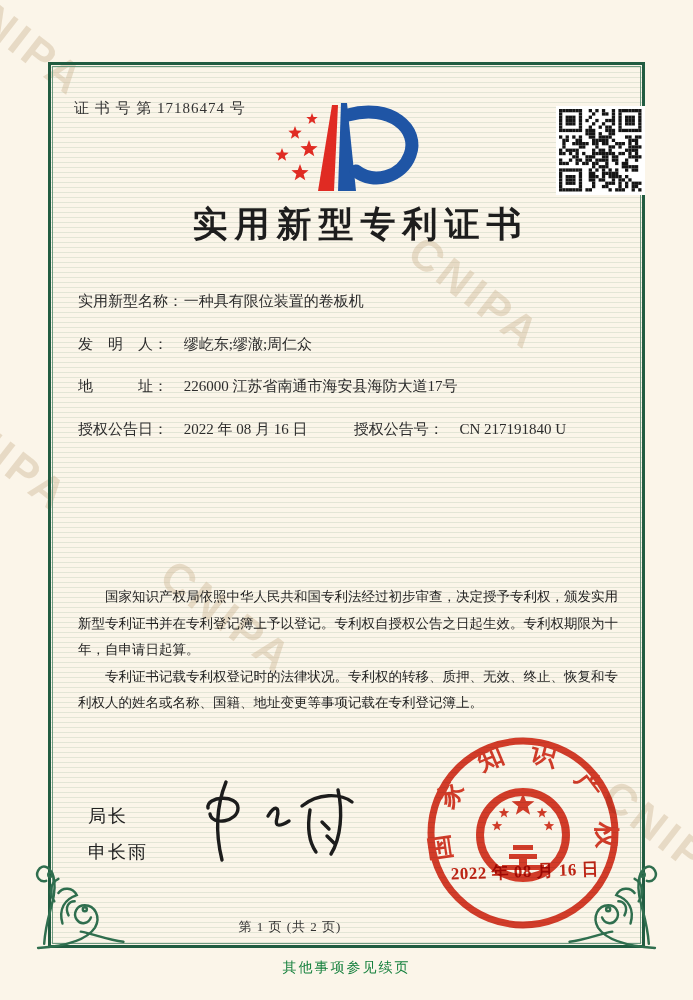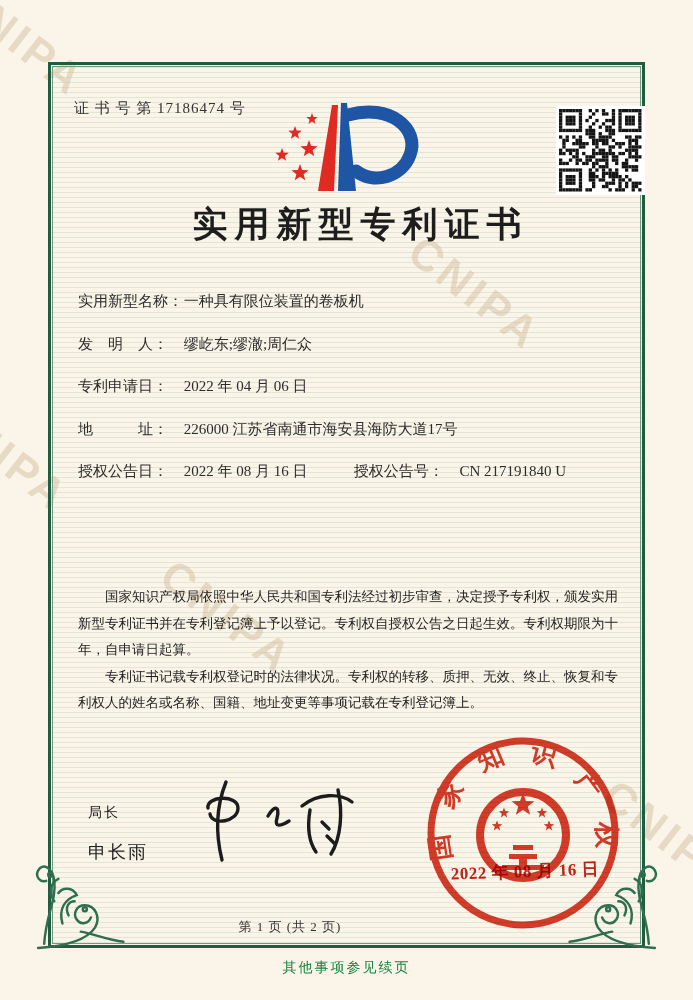--- a/index.html
+++ b/index.html
@@ -46,21 +46,21 @@
   .title{
     position:absolute; left:14px; top:201px; width:100%; z-index:4;
     text-align:center; font-size:35px; font-weight:bold; letter-spacing:7px; color:#1d1d1d;
   }
   .fields{position:absolute; left:78px; top:288px; width:552px; z-index:4; font-size:15px; color:#2c2c2c;}
   .frow{margin-bottom:16.5px; line-height:26px; white-space:nowrap;}
   .f-label{display:inline-block; min-width:7.05em;}
   .grant-date-value{display:inline-block; min-width:170px;}
   .paras{position:absolute; left:78px; top:584px; width:540px; z-index:4;}
   .paras p{margin:0; text-indent:2em; font-size:13.5px; line-height:26.5px; color:#1f1f1f; text-align:justify;}
-  .officer-title{position:absolute; left:88px; top:804px; z-index:4; font-size:14px; letter-spacing:2px;}
+  .officer-title{position:absolute; left:88px; top:804px; z-index:4; font-size:18px; letter-spacing:2px;}
   .officer-name{position:absolute; left:88px; top:840px; z-index:4; font-size:18px; letter-spacing:2px;}
   .signature{position:absolute; left:186px; top:776px; z-index:5;}
   .seal{position:absolute; left:423px; top:733px; z-index:5; opacity:.95; mix-blend-mode:multiply;}
   .seal-date{
     position:absolute; left:425px; top:860px; width:200px; z-index:6;
     text-align:center; font-size:17px; font-weight:bold; color:#c32616;
     letter-spacing:0.5px; transform:rotate(-2deg); mix-blend-mode:multiply;
   }
   .page-indicator{position:absolute; left:0; top:918px; width:580px; z-index:4; text-align:center; font-size:13px; color:#333; letter-spacing:1px;}
   .footer-note{position:absolute; left:0; top:959px; width:693px; z-index:4; text-align:center; font-size:14px; color:#15803d; letter-spacing:2px;}
@@ -443,23 +443,20 @@
   <div class="title">实用新型专利证书</div>
 
   <div class="fields">
     <div class="frow">
       <span class="f-label">实用新型名称：</span><span>一种具有限位装置的卷板机</span>
     </div>
     <div class="frow">
       <span class="f-label">发　明　人：</span><span>缪屹东;缪澈;周仁众</span>
     </div>
     <div class="frow">
-      <span class="f-label">专利申请日：</span><span>2022 年 04 月 06 日</span>
-    </div>
-    <div class="frow">
       <span class="f-label">地　　　址：</span><span>226000 江苏省南通市海安县海防大道17号</span>
     </div>
     <div class="frow">
       <span class="f-label">授权公告日：</span><span class="grant-date-value">2022 年 08 月 16 日</span><span class="f-label">授权公告号：</span><span>CN 217191840 U</span>
     </div>
   </div>
 
   <div class="paras">
     <p>国家知识产权局依照中华人民共和国专利法经过初步审查，决定授予专利权，颁发实用新型专利证书并在专利登记簿上予以登记。专利权自授权公告之日起生效。专利权期限为十年，自申请日起算。</p>
     <p>专利证书记载专利权登记时的法律状况。专利权的转移、质押、无效、终止、恢复和专利权人的姓名或名称、国籍、地址变更等事项记载在专利登记簿上。</p>

